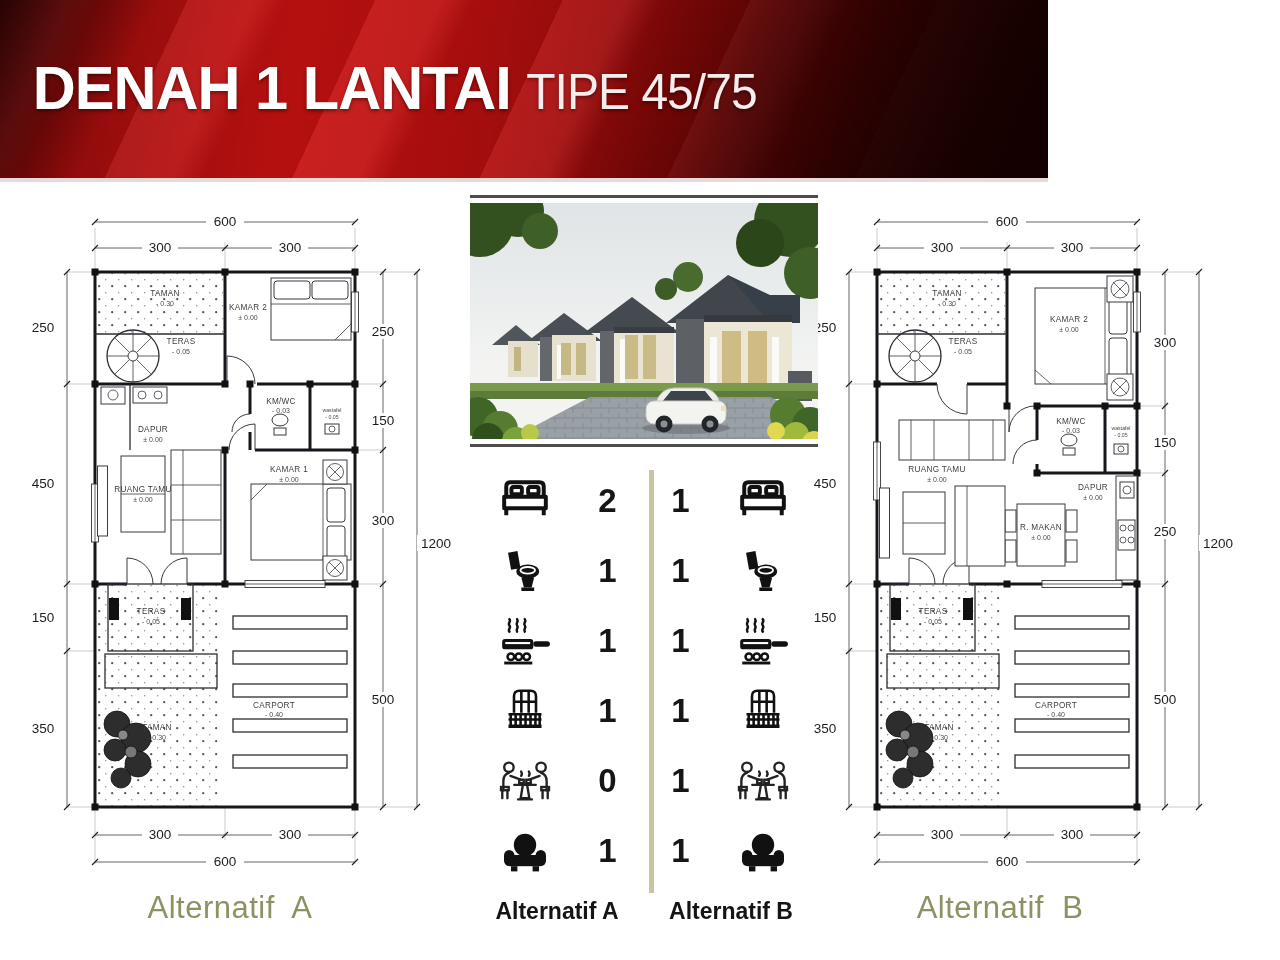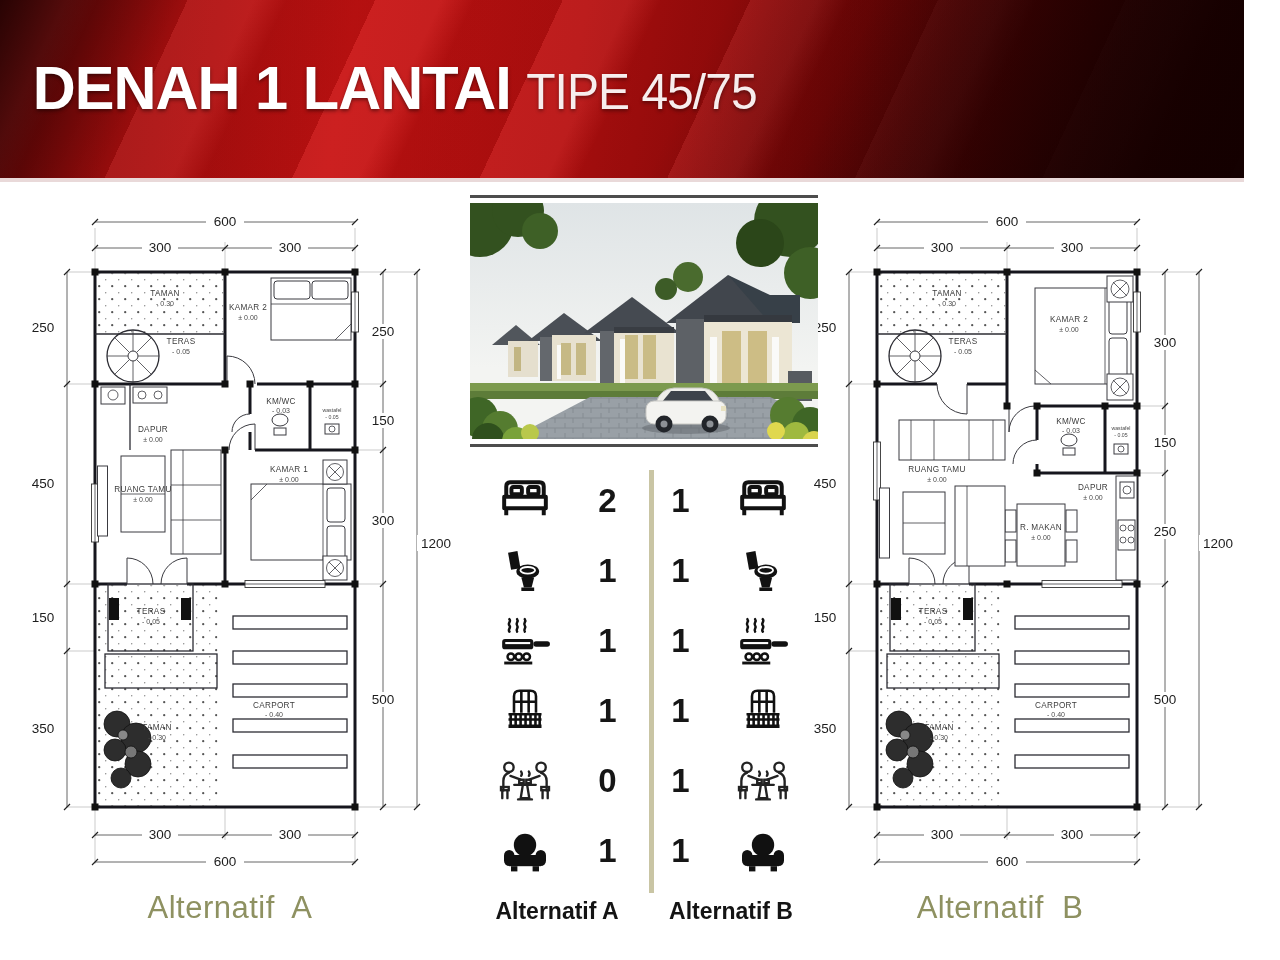--- a/index.html
+++ b/index.html
@@ -1,20 +1,20 @@
 <!DOCTYPE html>
 <html><head>
 <meta charset="utf-8">
 <style>
   html,body{margin:0;padding:0;}
   body{width:1280px;height:960px;position:relative;background:#ffffff;
        font-family:"Liberation Sans",sans-serif;overflow:hidden;}
 
   
-  .header{position:absolute;left:0;top:0;width:1244px;height:178px;
+  .header{position:absolute;left:0;top:0;width:1048px;height:178px;
     background:
       linear-gradient(115deg, rgba(25,0,0,.88) 0%, rgba(25,0,0,0) 14%),
       linear-gradient(295deg, rgba(20,0,0,.82) 4%, rgba(0,0,0,0) 34%),
       linear-gradient(115deg, rgba(0,0,0,0) 55%, rgba(60,2,2,.55) 72%, rgba(15,0,0,.85) 100%),
       repeating-linear-gradient(115deg, rgba(255,255,255,.06) 0 60px, rgba(0,0,0,.10) 90px 170px),
       linear-gradient(100deg,#8f0a0a 0%,#c91212 28%,#b80f0f 46%,#8a0808 66%,#530404 86%,#2e0202 100%);
     border-bottom:4px solid #e9d9d9;}
   .header-inner{padding:52px 0 0 34px;white-space:nowrap;transform:scaleX(.96);transform-origin:left;}
   .title-bold{color:#fff;font-weight:700;font-size:62px;letter-spacing:-1px;
     text-shadow:0 2px 4px rgba(0,0,0,.45);}

